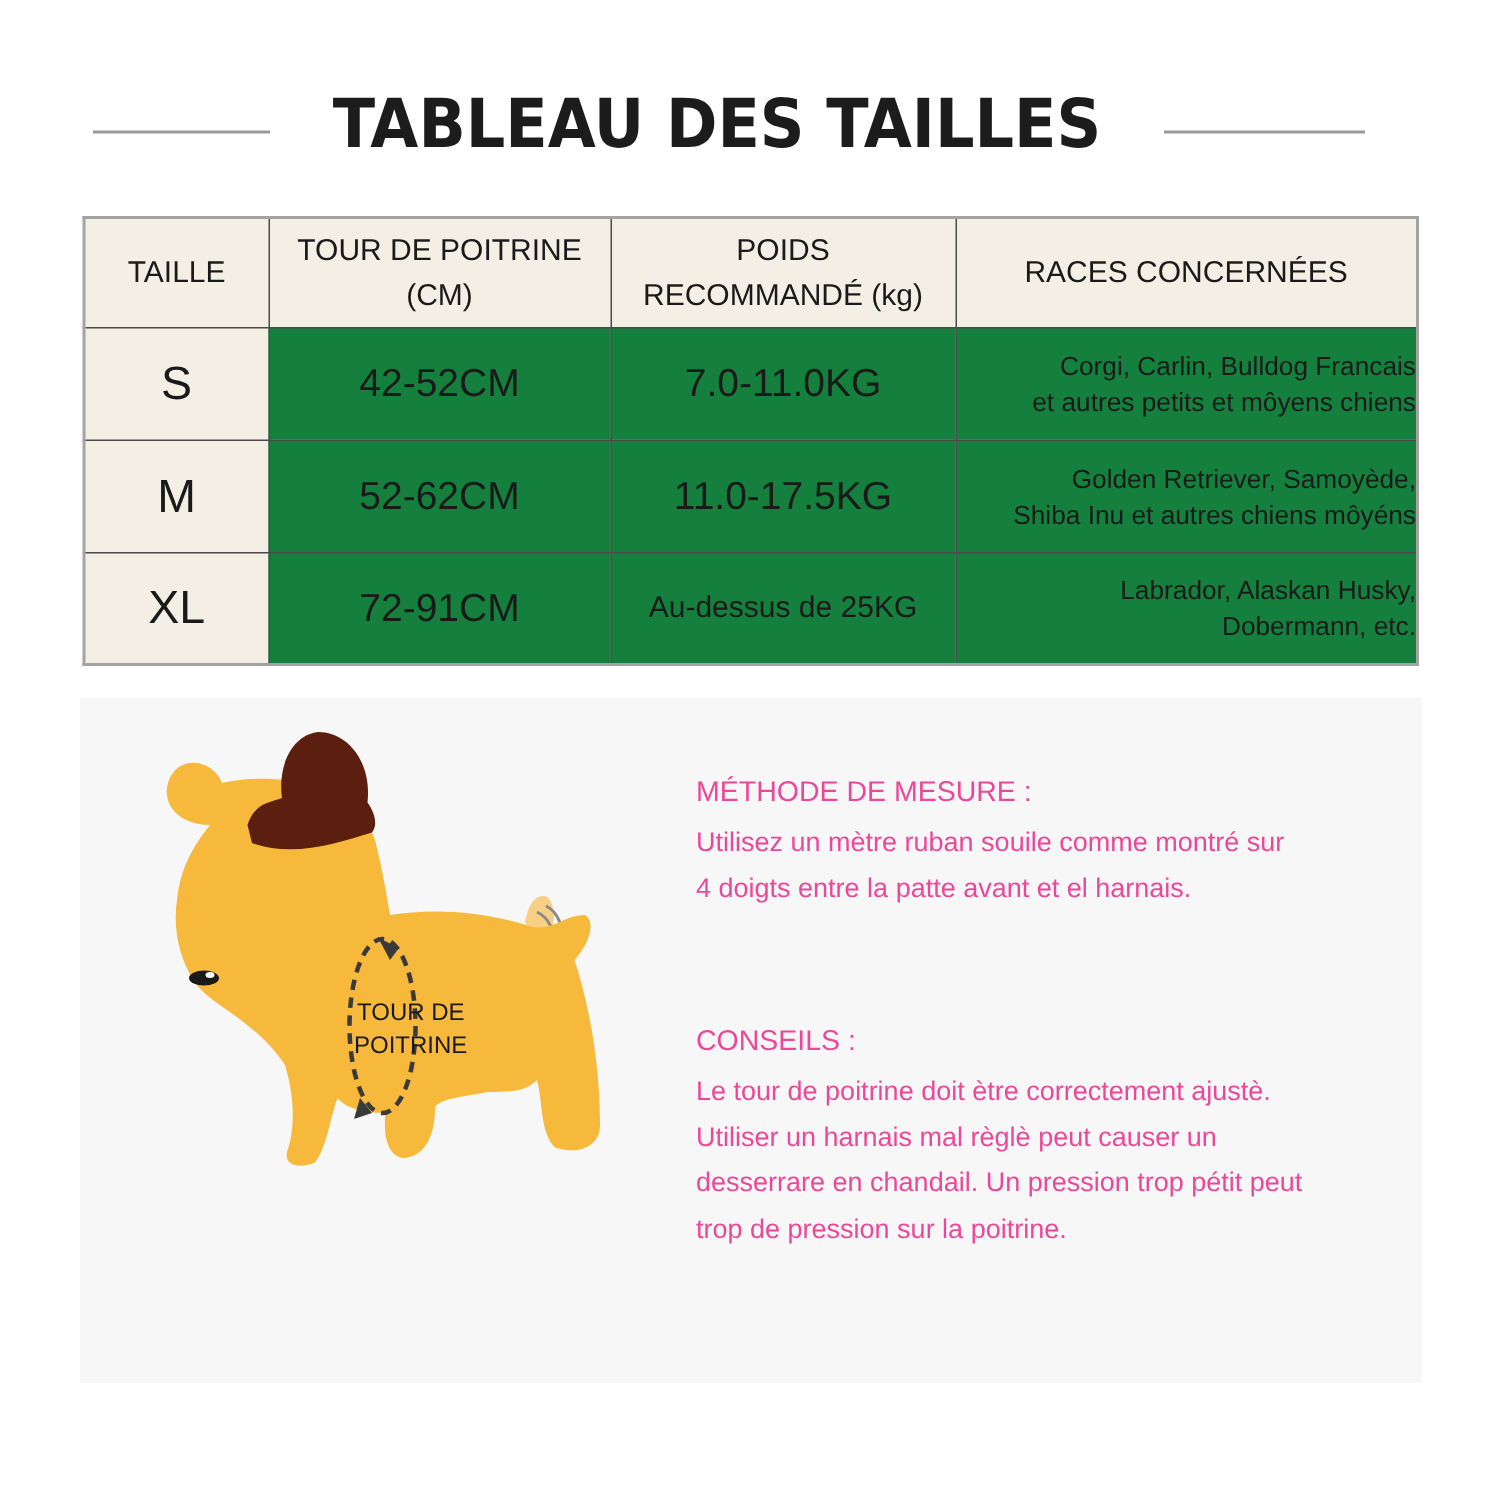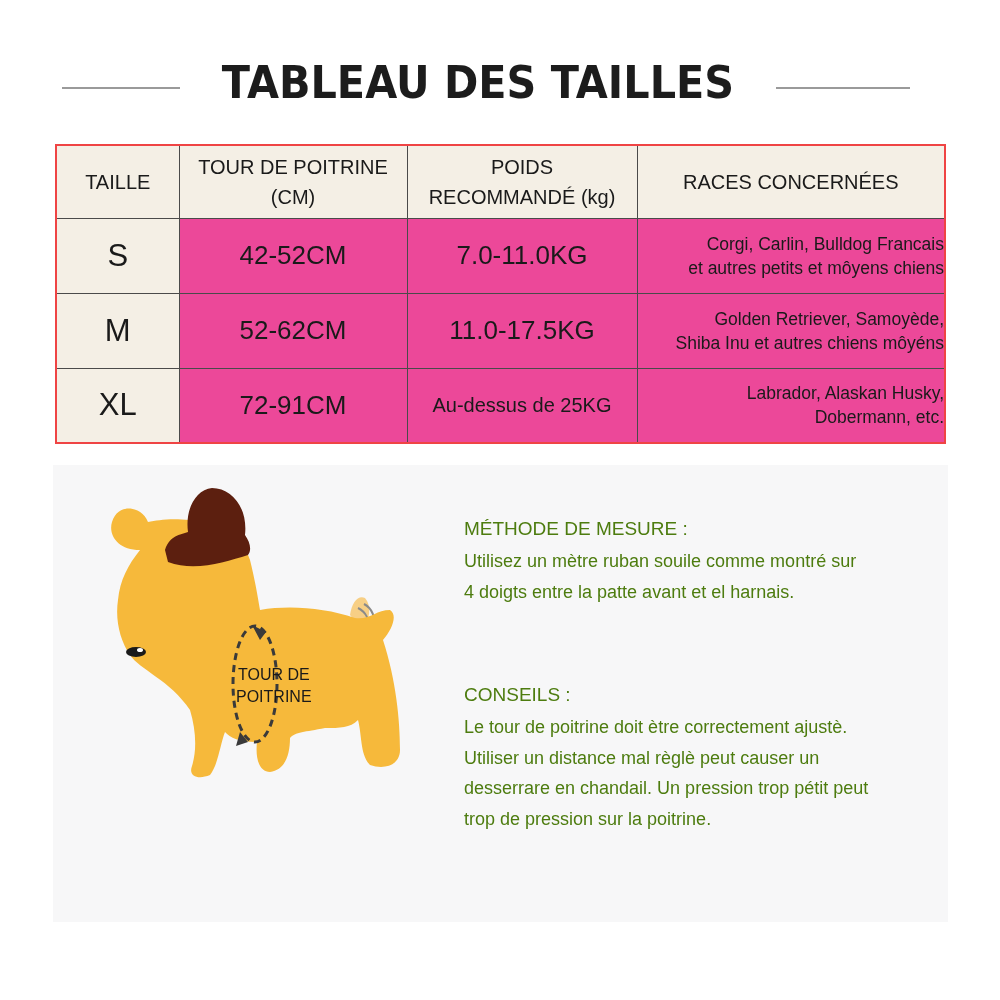--- a/index.html
+++ b/index.html
@@ -6,36 +6,36 @@
   html, body { width: 1000px; height: 1000px; background: #ffffff; overflow: hidden; }
   body { font-family: "Liberation Sans", "DejaVu Sans", sans-serif; color: #1a1a1a; position: relative; }
   .title-line { position: absolute; top: 87px; height: 2px; background: #9a9a9a; }
   .title-line.left { left: 62px; width: 118px; }
   .title-line.right { left: 776px; width: 134px; }
   .title { position: absolute; top: 56px; left: 180px; width: 596px; text-align: center;
            font-family: "DejaVu Sans", sans-serif; font-weight: bold; font-size: 45px;
            letter-spacing: 0px; color: #1c1c1c; transform: scaleX(0.92); }
 
   table.sizes { position: absolute; top: 144px; left: 55px; width: 889px; border-collapse: collapse;
-                table-layout: fixed; border: 2px solid #ef4444; }
+                table-layout: fixed; border: 2px solid #a3a3a3; }
   table.sizes td, table.sizes th { border: 1.5px solid #4a4a4a; text-align: center; vertical-align: middle; }
   table.sizes thead th { background: #f4efe5; font-weight: normal; font-size: 20px; line-height: 30px; height: 73px; color: #1a1a1a; }
-  table.sizes tbody td { height: 75px; background: #ec4899; }
+  table.sizes tbody td { height: 75px; background: #15803d; }
   table.sizes tbody td.size { background: #f4efe5; font-size: 31px; color: #1a1a1a; }
   table.sizes tbody td.chest { font-size: 26px; }
   table.sizes tbody td.weight { font-size: 26px; }
   table.sizes tbody td.weight.small { font-size: 20px; }
   table.sizes tbody td.breeds { font-size: 17.5px; text-align: right; padding-left: 11px; line-height: 24px; }
   col.c1 { width: 123px; } col.c2 { width: 228px; } col.c3 { width: 230px; } col.c4 { width: 308px; }
 
   .panel { position: absolute; top: 465px; left: 53px; width: 895px; height: 457px; background: #f7f7f8; }
 
   .dog { position: absolute; left: 100px; top: 480px; width: 320px; height: 310px; }
 
-  .info { position: absolute; left: 464px; width: 480px; font-size: 18px; color: #4d7c0f; }
+  .info { position: absolute; left: 464px; width: 480px; font-size: 18px; color: #ec4899; }
   .info .heading { font-size: 19px; line-height: 30px; margin-bottom: 2px; }
   .info .line { line-height: 30.5px; white-space: nowrap; }
   .info.method { top: 514px; }
   .info.tips { top: 680px; }
 </style>
 </head>
 <body>
 
 <div class="title-line left"></div>
 <h1 class="title">TABLEAU DES TAILLES</h1>
@@ -128,16 +128,16 @@
 
 <div class="info method">
   <div class="heading">MÉTHODE DE MESURE :</div>
   <div class="line">Utilisez un mètre ruban souile comme montré sur</div>
   <div class="line">4 doigts entre la patte avant et el harnais.</div>
 </div>
 
 <div class="info tips">
   <div class="heading">CONSEILS :</div>
   <div class="line">Le tour de poitrine doit ètre correctement ajustè.</div>
-  <div class="line">Utiliser un distance mal règlè peut causer un</div>
+  <div class="line">Utiliser un harnais mal règlè peut causer un</div>
   <div class="line">desserrare en chandail. Un pression trop pétit peut</div>
   <div class="line">trop de pression sur la poitrine.</div>
 </div>
 
 </body></html>

